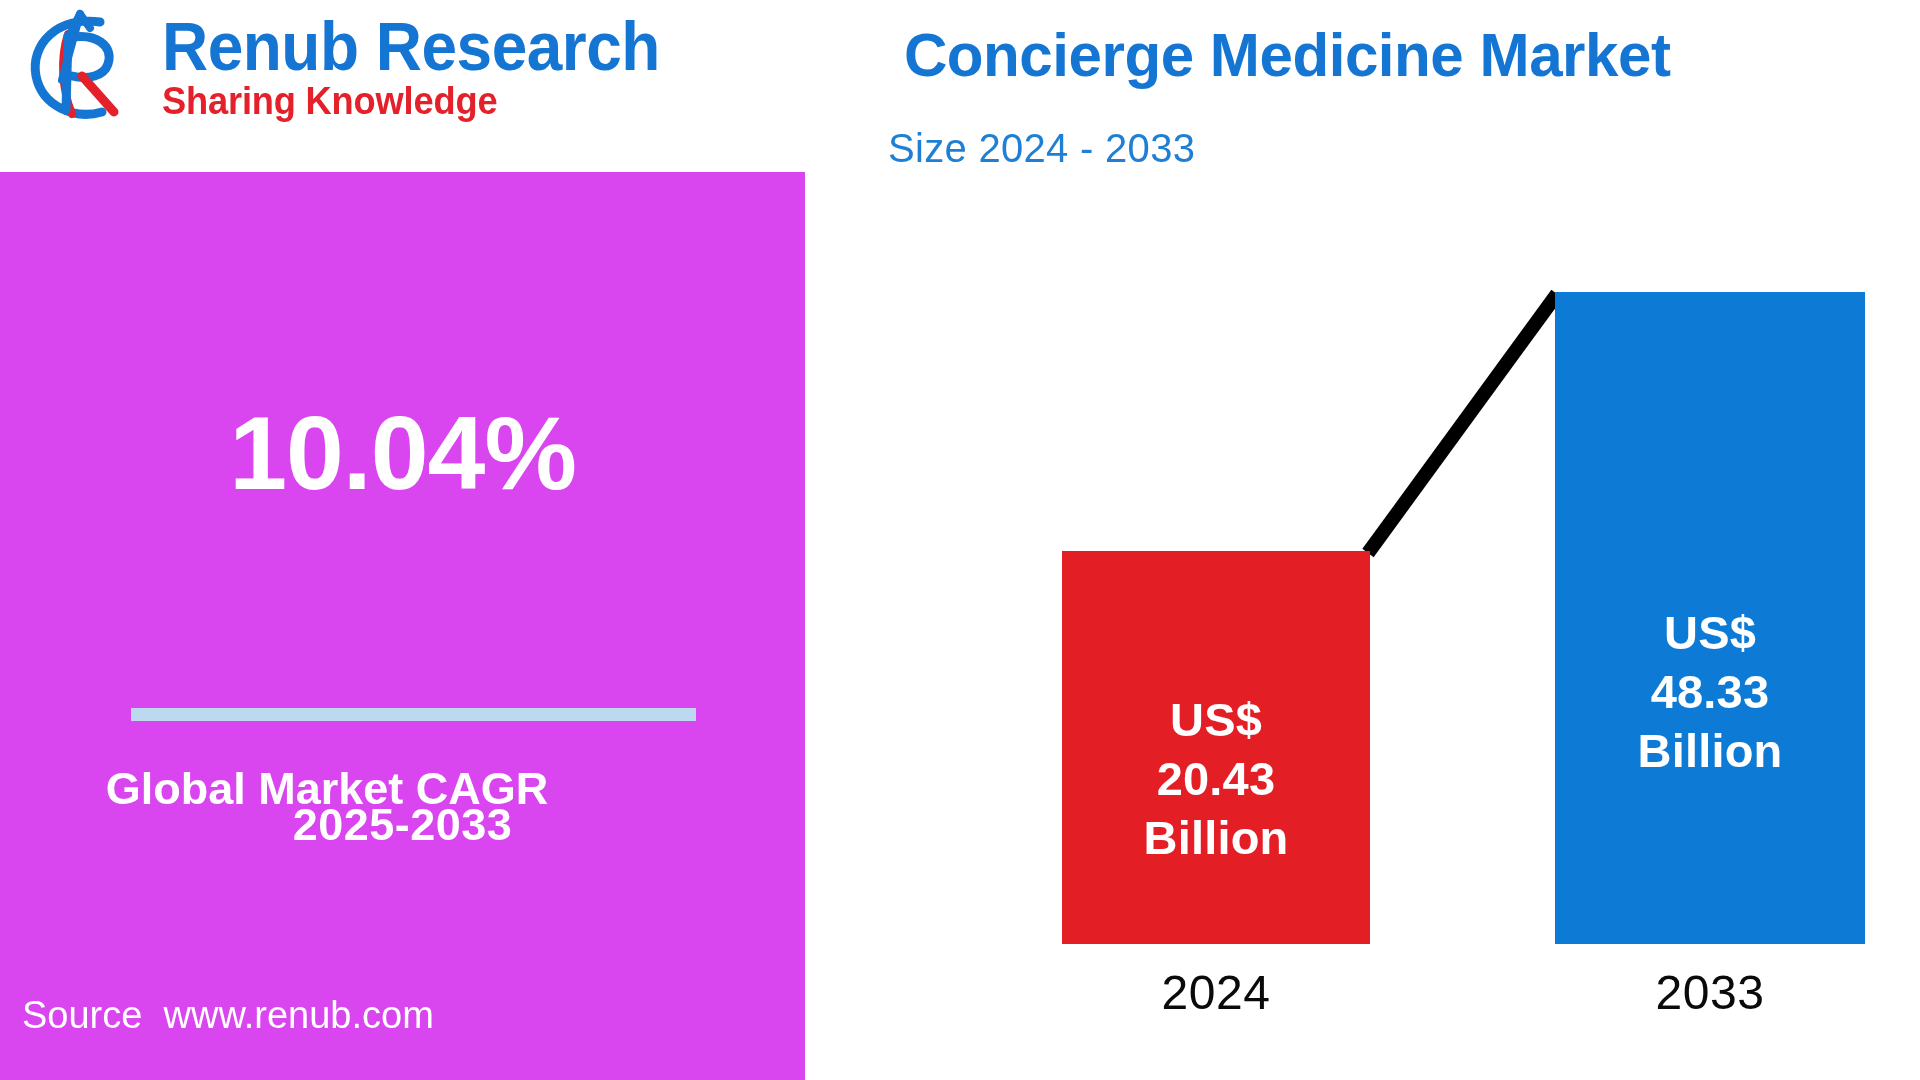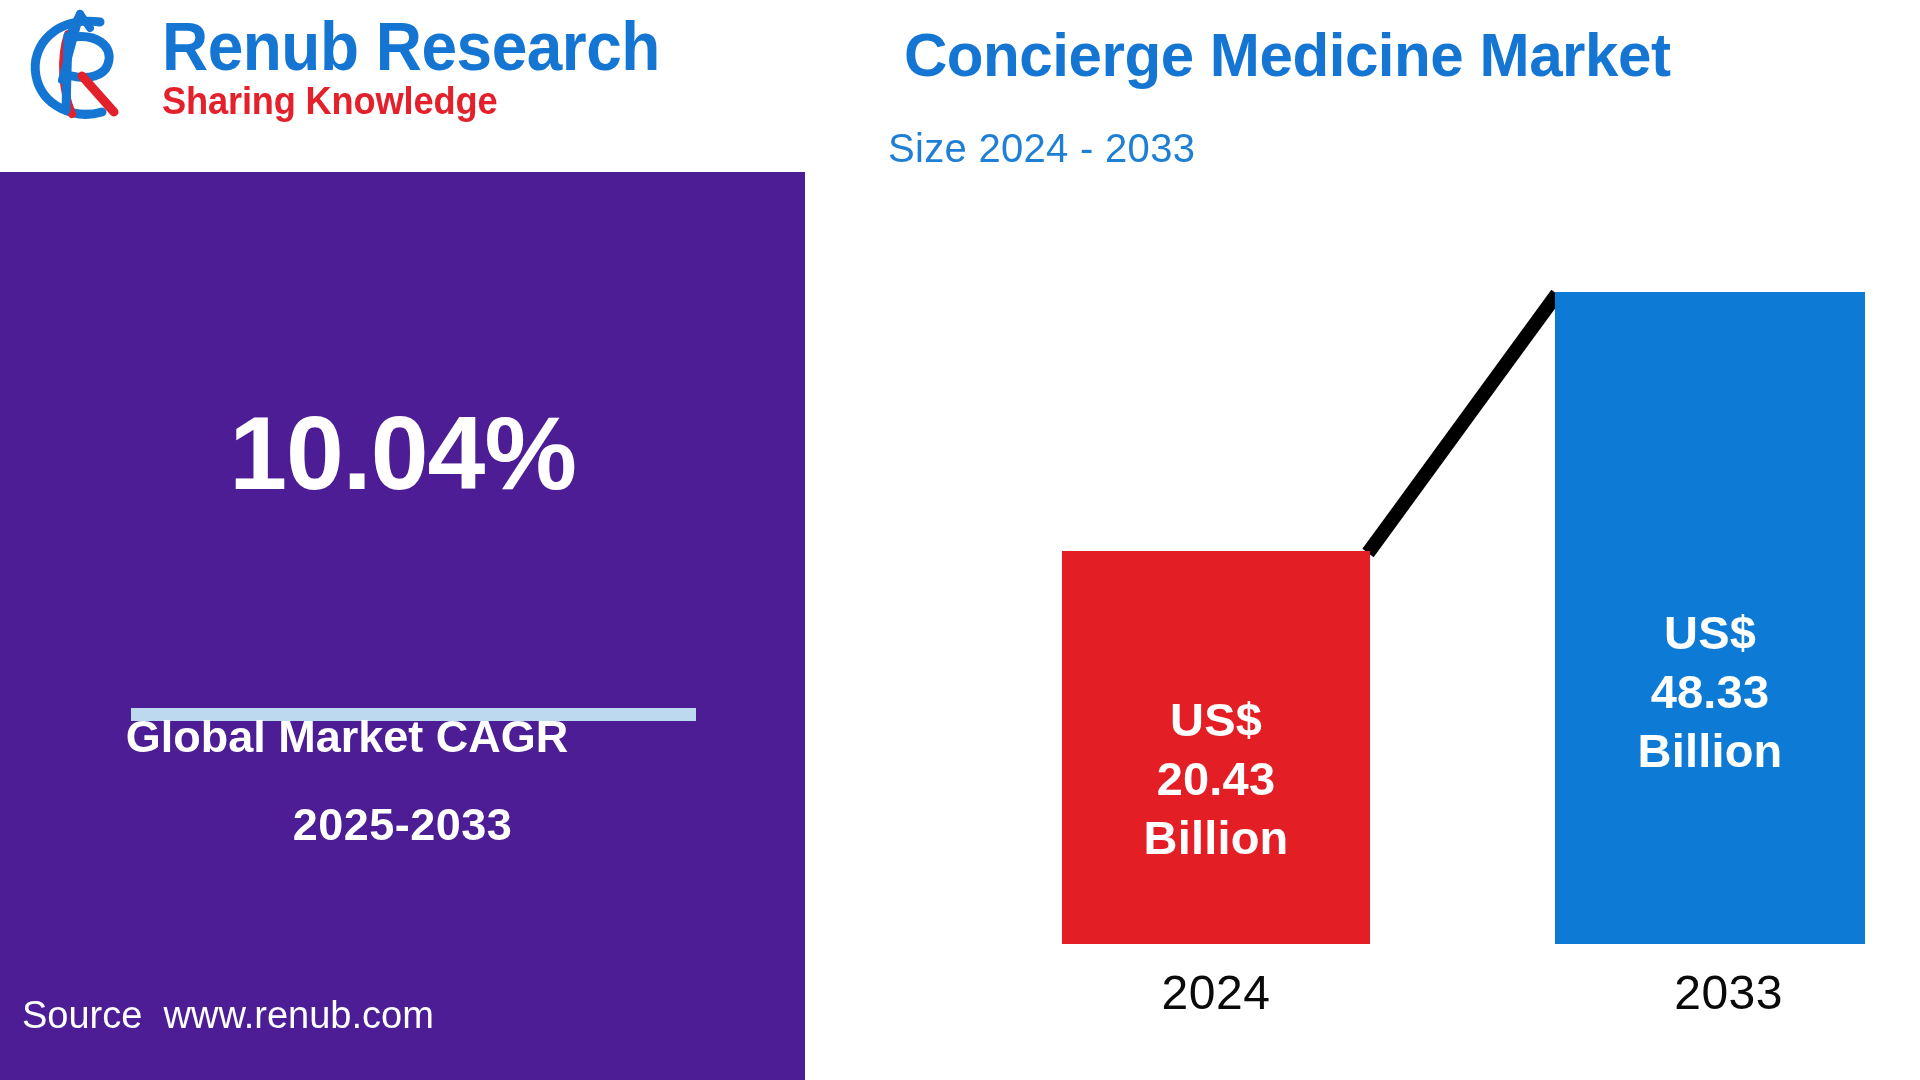--- a/index.html
+++ b/index.html
@@ -88,21 +88,21 @@
     letter-spacing: 0.3px;
   }
 
   
   #cagr-panel {
     position: absolute;
     left: 0px;
     top: 172px;
     width: 805px;
     height: 908px;
-    background: #4c1d95;
+    background: #d946ef;
   }
   #cagr-value {
     position: absolute;
     left: 0;
     top: 225px;
     width: 805px;
     text-align: center;
     font-family: "Liberation Sans", sans-serif;
     font-weight: bold;
     font-size: 104px;
@@ -114,29 +114,28 @@
     position: absolute;
     left: 131px;
     top: 536px;
     width: 565px;
     height: 13px;
     background: #BDD9F0;
   }
   #cagr-caption {
     position: absolute;
     left: 0;
-    top: 532px;
+    top: 584px;
     width: 654px;
     text-align: center;
     font-family: "Liberation Sans", sans-serif;
     font-weight: bold;
     font-size: 45px;
     line-height: 66px;
     color: #ffffff;
-    padding-left: 20px;
   }
   #cagr-period {
     position: absolute;
     left: 0;
     top: 620px;
     width: 805px;
     text-align: center;
     font-family: "Liberation Sans", sans-serif;
     font-weight: bold;
     font-size: 45px;
@@ -208,24 +207,23 @@
     color: #0A0A0A;
     text-align: center;
     letter-spacing: 0.5px;
   }
   #year-2024 {
     left: 1062px;
     top: 958px;
     width: 308px;
   }
   #year-2033 {
-    left: 1473px;
+    left: 1555px;
     top: 958px;
     width: 310px;
-    text-align: right;
   }
   #connector {
     position: absolute;
     left: 0;
     top: 0;
     width: 1920px;
     height: 1080px;
   }
 </style>
 </head>

